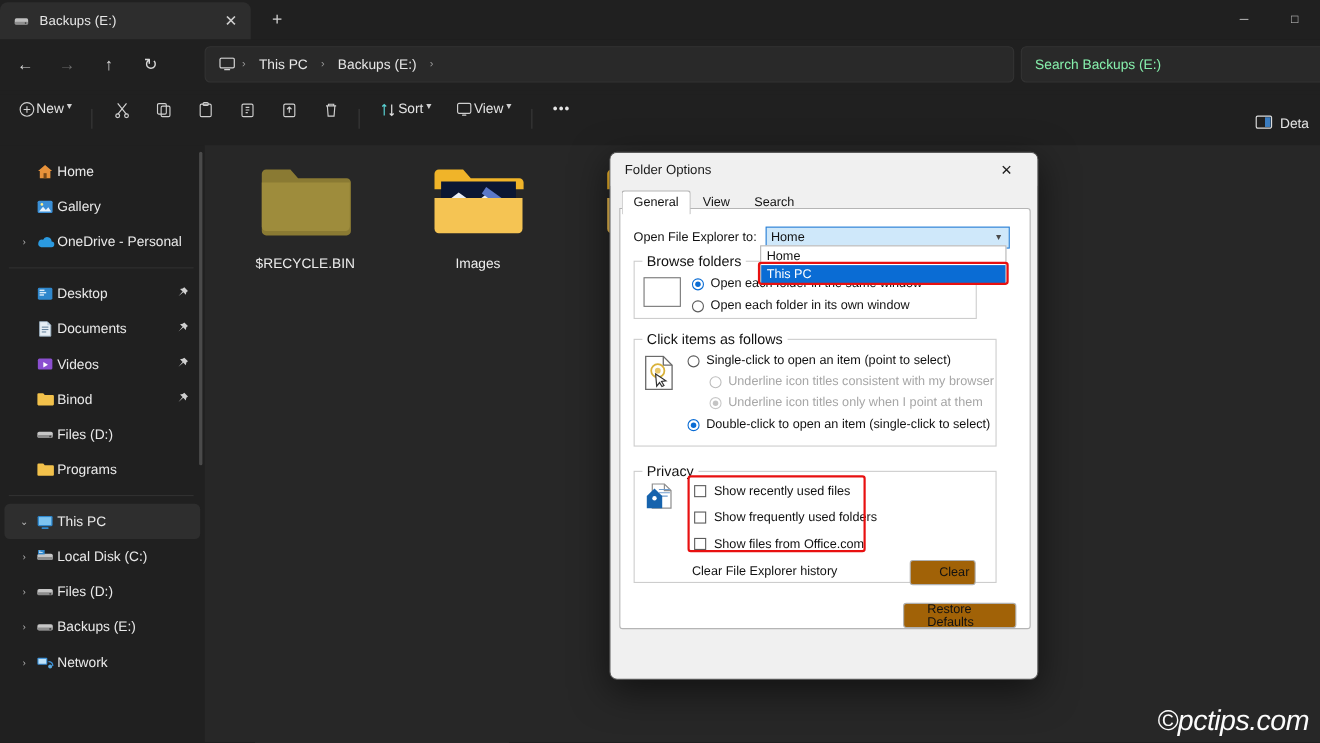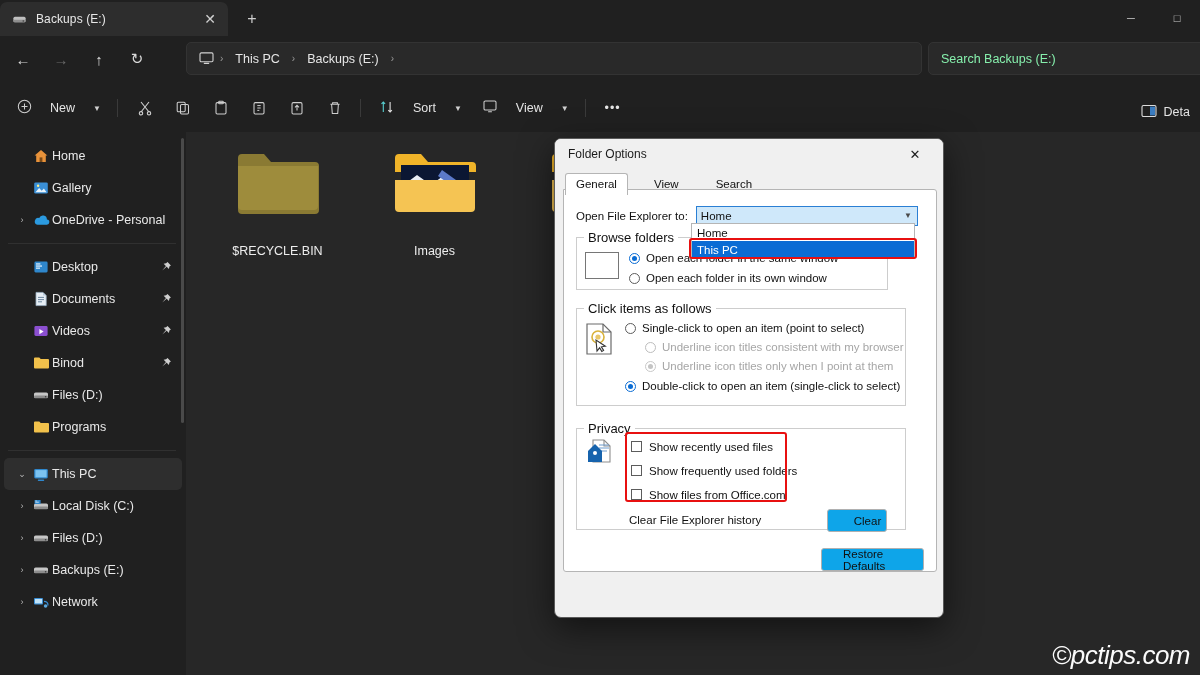--- a/index.html
+++ b/index.html
@@ -40,59 +40,59 @@
   .crumb-sep { color:#9a9a9a; font-size:10px; padding:0 3px; }
   .searchbox {
     position:absolute; left:928px; top:42px; width:292px; height:33px;
     background:#292929; border:1px solid #333; border-radius:5px;
     display:flex; align-items:center; padding:0 12px;
   }
   .searchbox .ph { color:#86efac; font-size:12.5px; }
 
   
   .cmdbar { position:absolute; left:0; top:86px; width:1200px; height:44px; background:#202020; display:flex; align-items:center; }
-  .cmd { height:32px; display:flex; align-items:center; gap:18px; padding:0 9px; border-radius:5px; color:#e4e4e4; font-size:12.5px; margin-left:2px; }
+  .cmd { height:32px; display:flex; align-items:flex-start; gap:1px; padding:0 9px; border-radius:5px; color:#e4e4e4; font-size:12.5px; margin-left:2px; }
   .cmd.icononly { width:36px; justify-content:center; padding:0; }
   .cmdsep { width:1px; height:18px; background:#3a3a3a; margin:0 7px; }
   .chev { font-size:8px; color:#cfcfcf; }
   .details-btn { position:absolute; right:0px; top:96px; height:32px; display:flex; align-items:center; gap:7px; padding:0 10px; color:#e4e4e4; font-size:12.5px; }
 
   
   .sidebar { position:absolute; left:0; top:132px; width:186px; height:543px; background:#202020; padding-top:8px; overflow:hidden;}
   .sb-item { position:relative; height:32px; display:flex; align-items:center; padding-left:10px; margin:0 4px; border-radius:5px; }
   .sb-item.sel { background:#2e2e2e; }
   .sb-exp { width:16px; flex:none; color:#b9b9b9; font-size:9px; display:flex; align-items:center; justify-content:center; }
   .sb-ic { width:22px; flex:none; display:flex; align-items:center; justify-content:center; }
   .sb-label { color:#e9e9e9; font-size:12.5px; white-space:nowrap; }
   .sb-pin { position:absolute; right:10px; top:9px; width:13px; height:13px; }
   .sb-div { height:1px; background:#303030; margin:7px 10px 7px 8px; }
   .sb-scroll { position:absolute; right:2px; top:6px; width:3px; height:285px; background:#4a4a4a; border-radius:2px; }
 
   
   .content { position:absolute; left:186px; top:132px; width:1014px; height:543px; background:#272727; }
   .folder-grid { display:flex; padding:14px 0 0 34px; gap:42px; }
   .folder-cell { width:115px; display:flex; flex-direction:column; align-items:center; }
-  .folder-name { margin-top:24px; color:#ededed; font-size:12.5px; white-space:nowrap; }
+  .folder-name { margin-top:12px; color:#ededed; font-size:12.5px; white-space:nowrap; }
 
   
   .dialog {
     position:absolute; left:554px; top:138px; width:390px; height:480px;
     background:#f0f0f0; border:1px solid #5a5a5a; border-radius:7px;
     box-shadow:0 10px 34px rgba(0,0,0,.55);
     overflow:hidden; font-size:11.5px; color:#111;
   }
   .dlg-title { height:30px; display:flex; align-items:center; padding:0 10px 0 13px; background:#f0f0f0;}
   .dlg-title .t { font-size:12px; color:#1b1b1b; flex:1; }
   .dlg-close { width:36px; height:29px; display:flex; align-items:center; justify-content:center; font-size:13px; color:#1b1b1b; }
-  .dlg-tabs { display:flex; padding:4px 0 0 10px; gap:15px; position:relative;align-items:center; }
+  .dlg-tabs { display:flex; padding:4px 0 0 10px; gap:0; position:relative;align-items:center; }
   .dlg-tab { padding:4px 10px 5px; font-size:11.5px; color:#111; border:1px solid transparent; border-bottom:none; }
   .dlg-tab.active { background:#fff; border-color:#b5b5b5; border-radius:3px 3px 0 0; position:relative; z-index:2; }
   .dlg-body { position:absolute; left:8px; top:50px; width:374px; height:383px; background:#fff; border:1px solid #b5b5b5; border-radius:0 3px 3px 3px; }
   .dlg-foot { position:absolute; left:0; bottom:0; width:100%; height:45px; background:#f0f0f0; border-top:1px solid #dcdcdc; display:flex; align-items:center; justify-content:flex-end; padding-right:11px; gap:12px; }
-  .btn { height:23px; min-width:72px; background:#0ea5e9; border:1px solid #b0b0b0; border-radius:3px; font-size:11.5px; color:#111; display:flex; align-items:center; justify-content:center; font-family:"Liberation Sans",sans-serif;padding-left:21px; }
+  .btn { height:23px; min-width:72px; background:#a16207; border:1px solid #b0b0b0; border-radius:3px; font-size:11.5px; color:#111; display:flex; align-items:center; justify-content:center; font-family:"Liberation Sans",sans-serif;padding-left:21px; }
   .btn.default { border-color:#2a6fb5; }
 
   .row-openfe { position:absolute; left:12px; top:16px; width:350px; display:flex; align-items:center; gap:8px; }
   .row-openfe .lbl { font-size:11.5px; color:#111; white-space:nowrap; }
   .combo { position:relative; width:222px; height:20px; background:#cfe8fa; border:1px solid #2a7fd4; display:flex; align-items:center; padding:0 4px; font-size:11.5px; }
   .combo .carat { position:absolute; right:5px; top:4px; color:#4a4a4a; font-size:8px; }
   .dropdown { position:absolute; left:127px; top:33px; width:224px; background:#fff; border:1px solid #b5b5b5; z-index:20; }
   .dd-item { height:17px; padding:0 5px; font-size:11.5px; display:flex; align-items:center; }
   .dd-item.sel { background:#0a6cd4; color:#fff; }
   .dd-redbox { position:absolute; left:-2px; top:15px; width:228px; height:21px; border:2px solid #e81010; border-radius:3px; z-index:22; pointer-events:none;}

